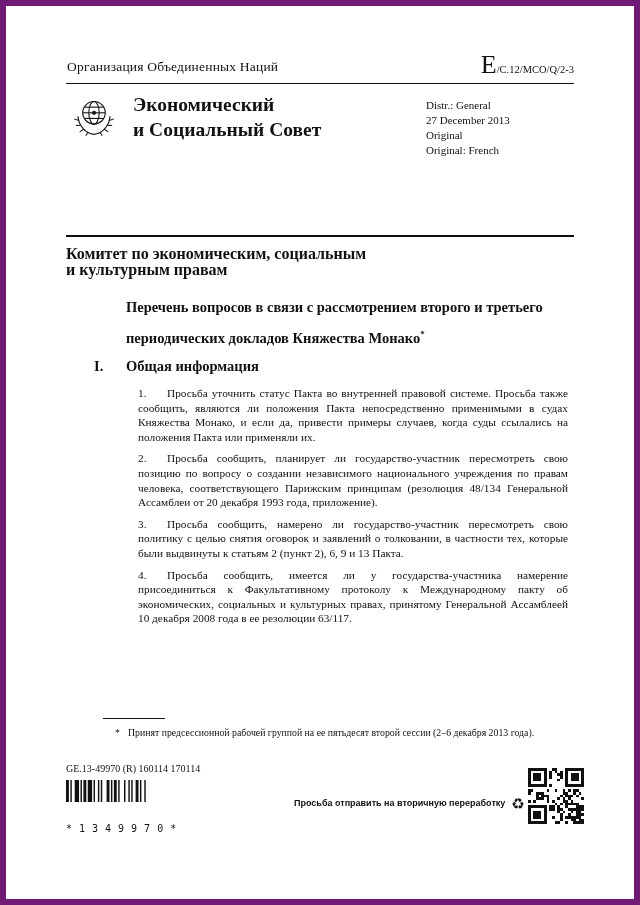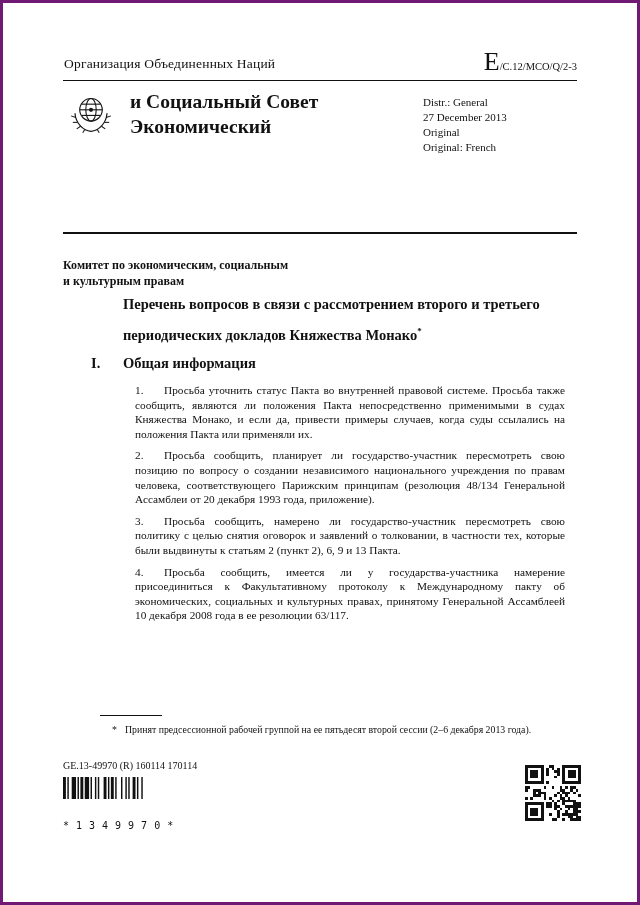--- a/index.html
+++ b/index.html
@@ -1,38 +1,38 @@
 <!DOCTYPE html>
 <html><head>
 <meta charset="utf-8">
 <style>
   html,body{margin:0;padding:0;background:#9a9a9a;}
   .page{
     position:relative;
     width:640px;height:905px;
     margin:0 auto;
     background:#ffffff;
-    border:3px solid #701a75;
+    border:6px solid #701a75;
     box-sizing:border-box;
     font-family:"Liberation Serif", serif;
     color:#111;
     overflow:hidden;
   }
   
   .org-name{position:absolute;left:61px;top:53px;font-size:13.5px;letter-spacing:.2px;}
   .doc-symbol{position:absolute;right:60px;top:44px;white-space:nowrap;}
   .doc-symbol .big{font-size:26px;font-weight:normal;}
   .doc-symbol .rest{font-size:10.5px;}
   .header-rule{position:absolute;left:60px;right:60px;top:77px;height:1px;background:#111;}
   .emblem{position:absolute;left:62px;top:86px;}
   .council{position:absolute;left:127px;top:86px;font-size:19.5px;font-weight:bold;line-height:25px;}
   .distr-block{position:absolute;left:420px;top:92px;font-size:11px;line-height:15px;}
   .thick-rule{position:absolute;left:60px;right:60px;top:229px;height:2px;background:#111;}
   
-  .committee{position:absolute;left:60px;top:240px;font-size:12px;font-weight:bold;line-height:16px;margin-top:14px;}
+  .committee{position:absolute;left:60px;top:240px;font-size:16px;font-weight:bold;line-height:16px;}
   .doc-title{position:absolute;left:120px;top:288px;width:448px;font-size:14.5px;font-weight:bold;line-height:27px;}
   .doc-title sup{font-size:9px;}
   .section-heading{position:absolute;left:88px;top:352px;display:flex;font-size:14.5px;font-weight:bold;}
   .section-heading .num{display:inline-block;width:32px;}
   .paragraphs{position:absolute;left:120px;top:380px;width:442px;font-size:11.3px;line-height:14.6px;text-align:justify;}
   .paragraphs p{margin:0 0 7px 12px;}
   .paragraphs .pnum{display:inline-block;width:29px;}
   
   .footnote-rule{position:absolute;left:97px;top:712px;width:62px;height:1px;background:#111;}
   .footnote{position:absolute;left:109px;top:720px;width:432px;font-size:9.8px;line-height:13px;}
@@ -77,22 +77,22 @@
         <line x1="23" y1="46.5" x2="20.5" y2="50.5"></line>
         <line x1="47.5" y1="33" x2="53" y2="31"></line>
         <line x1="45.5" y1="38.5" x2="51" y2="38.5"></line>
         <line x1="42" y1="43" x2="46.5" y2="46"></line>
         <line x1="37" y1="46.5" x2="39.5" y2="50.5"></line>
       </g>
     </svg>
   </div>
 
   <div class="council">
+    <div>Экономический</div>
     <div>и Социальный Совет</div>
-    <div>Экономический</div>
   </div>
   <div class="distr-block">
     <div>Distr.: General</div>
     <div>27 December 2013</div>
     <div>Original</div>
     <div>Original: French</div>
   </div>
   <div class="thick-rule"></div>
 
   <div class="committee">
@@ -139,20 +139,21 @@
         <rect x="58.000000000000014" y="0" width="1.45" height="22" fill="#111"></rect>
         <rect x="62.350000000000016" y="0" width="1.45" height="22" fill="#111"></rect>
         <rect x="65.25000000000001" y="0" width="1.45" height="22" fill="#111"></rect>
         <rect x="69.60000000000002" y="0" width="2.9" height="22" fill="#111"></rect>
         <rect x="73.95000000000003" y="0" width="1.45" height="22" fill="#111"></rect>
         <rect x="78.30000000000004" y="0" width="1.45" height="22" fill="#111"></rect>
       </svg>
     <span class="bar-text">*1349970*</span>
   </div>
 
+  <div class="recycle-line"><span>Просьба отправить на вторичную переработку</span><span class="recycle-icon">♻</span></div>
 
   <div class="qr">
     <svg id="qr-svg" viewBox="0 0 21 21">
         <rect x="9" y="0" width="1" height="1" fill="#111"></rect>
         <rect x="10" y="0" width="1" height="1" fill="#111"></rect>
         <rect x="8" y="1" width="1" height="1" fill="#111"></rect>
         <rect x="10" y="1" width="1" height="1" fill="#111"></rect>
         <rect x="12" y="1" width="1" height="1" fill="#111"></rect>
         <rect x="8" y="2" width="1" height="1" fill="#111"></rect>
         <rect x="11" y="2" width="1" height="1" fill="#111"></rect>

